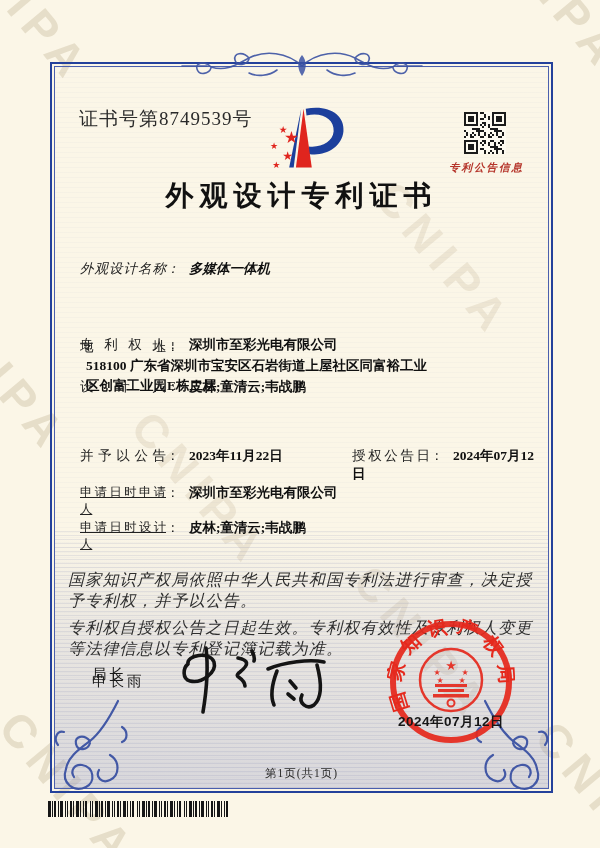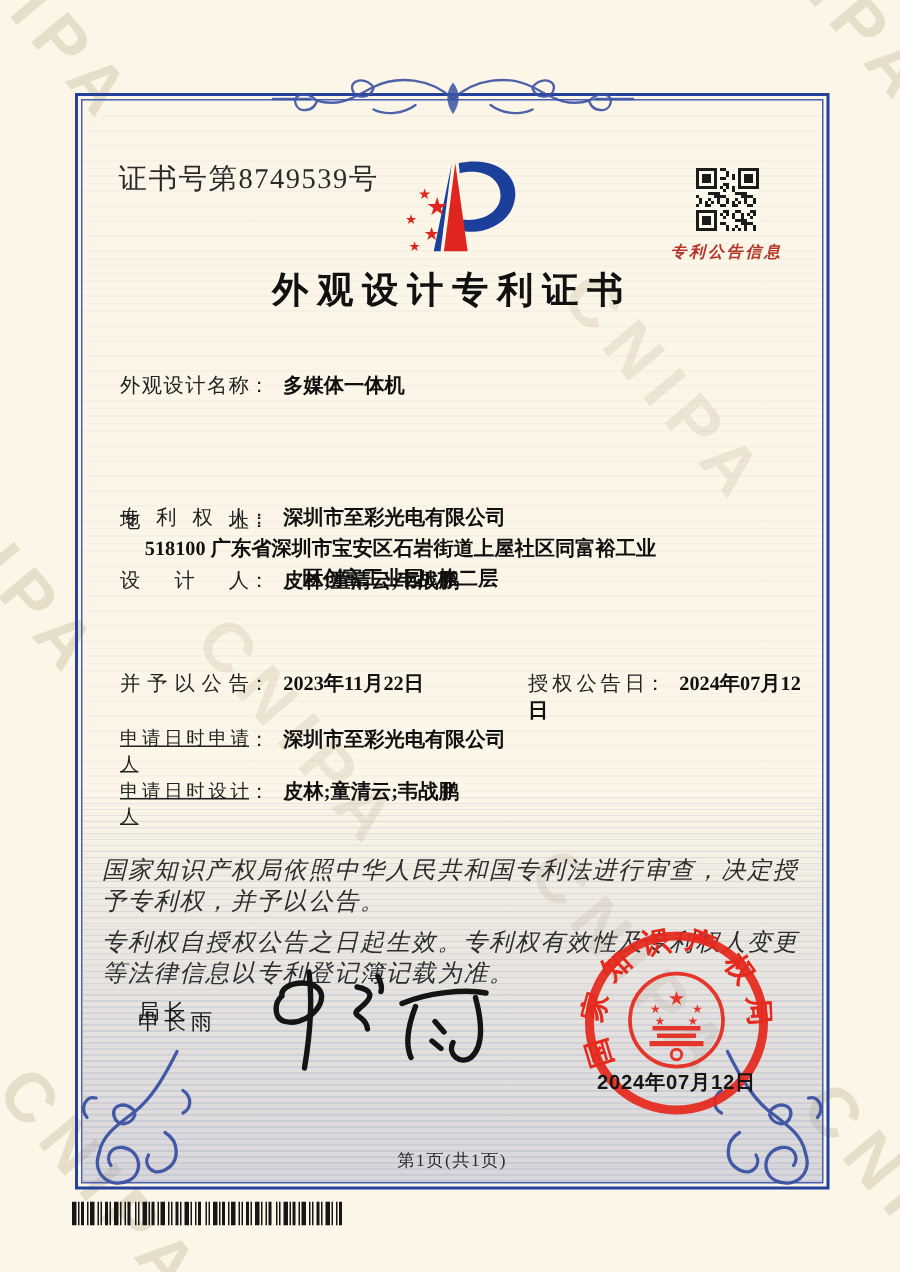--- a/index.html
+++ b/index.html
@@ -27,32 +27,32 @@
   .ornament{position:absolute;pointer-events:none;}
   .orn-top{left:50%;top:-16px;transform:translateX(-50%);}
   .orn-bl{left:-4px;bottom:-6px;}
   .orn-br{right:-4px;bottom:-6px;transform:scaleX(-1);}
 
   
   .abs{position:absolute;}
   .cert-no{left:27px;top:42px;font-size:19px;letter-spacing:1px;color:#2a2a2a;}
   .logo{left:204px;top:38px;}
   .qr{left:412px;top:48px;}
-  .qr-label{left:370px;top:97px;width:100px;text-align:right;font-size:10.5px;
+  .qr-label{left:397px;top:97px;width:100px;text-align:left;font-size:10.5px;
             font-style:italic;font-weight:bold;color:#b5342a;letter-spacing:2px;}
-  .title{left:0;top:113px;width:100%;text-align:center;font-size:24px;font-weight:bold;
+  .title{left:0;top:113px;width:100%;text-align:center;font-size:28px;font-weight:bold;
          letter-spacing:6px;color:#111;}
 
   .row{left:28px;font-size:13.5px;width:460px;}
   .lbl{display:inline-block;width:86px;text-align:justify;text-align-last:justify;
        vertical-align:top;color:#222;}
   .lbl.wide{width:86px;font-size:12.3px;letter-spacing:0;text-decoration:underline;}
   .colon{color:#222;}
   .val{font-weight:bold;color:#101010;margin-left:6px;}
-  .val-block{display:inline-block;vertical-align:top;width:362px;line-height:20px;text-align:center;}
+  .val-block{display:inline-block;vertical-align:top;width:362px;line-height:20px;}
   .rcol{position:absolute;left:272px;top:0;}
   .rcol .lbl{width:78px;}
 
   .legal{left:16px;width:470px;text-align:left;font-size:16px;font-style:italic;
          letter-spacing:1.2px;color:#2e2e2e;}
   .legal.l1{top:506px;}
   .legal.l2{top:554px;font-style:italic;}
 
   .director{left:40px;font-family:"Liberation Sans","DejaVu Sans",sans-serif;
             font-size:14.5px;letter-spacing:3px;color:#1a1a1a;}
@@ -241,21 +241,21 @@
           <rect x="16" y="2" width="3" height="3"></rect>
           <rect x="0" y="14" width="7" height="7"></rect>
           <rect x="1" y="15" width="5" height="5" fill="#fdfaf0"></rect>
           <rect x="2" y="16" width="3" height="3"></rect>
         </g>
     </svg>
     <div class="abs qr-label">专利公告信息</div>
 
     <div class="abs title">外观设计专利证书</div>
 
-    <div class="abs row" style="top:184px;">
+    <div class="abs row" style="top:196px;font-style:italic;">
       <span class="lbl">外观设计名称</span><span class="colon">：</span>
       <span class="val">多媒体一体机</span>
     </div>
 
     <div class="abs row" style="top:239px;margin-top:33px;">
       <span class="lbl">专利权人</span><span class="colon">：</span>
       <span class="val">深圳市至彩光电有限公司</span>
     </div>
 
     <div class="abs row" style="top:274px;">

